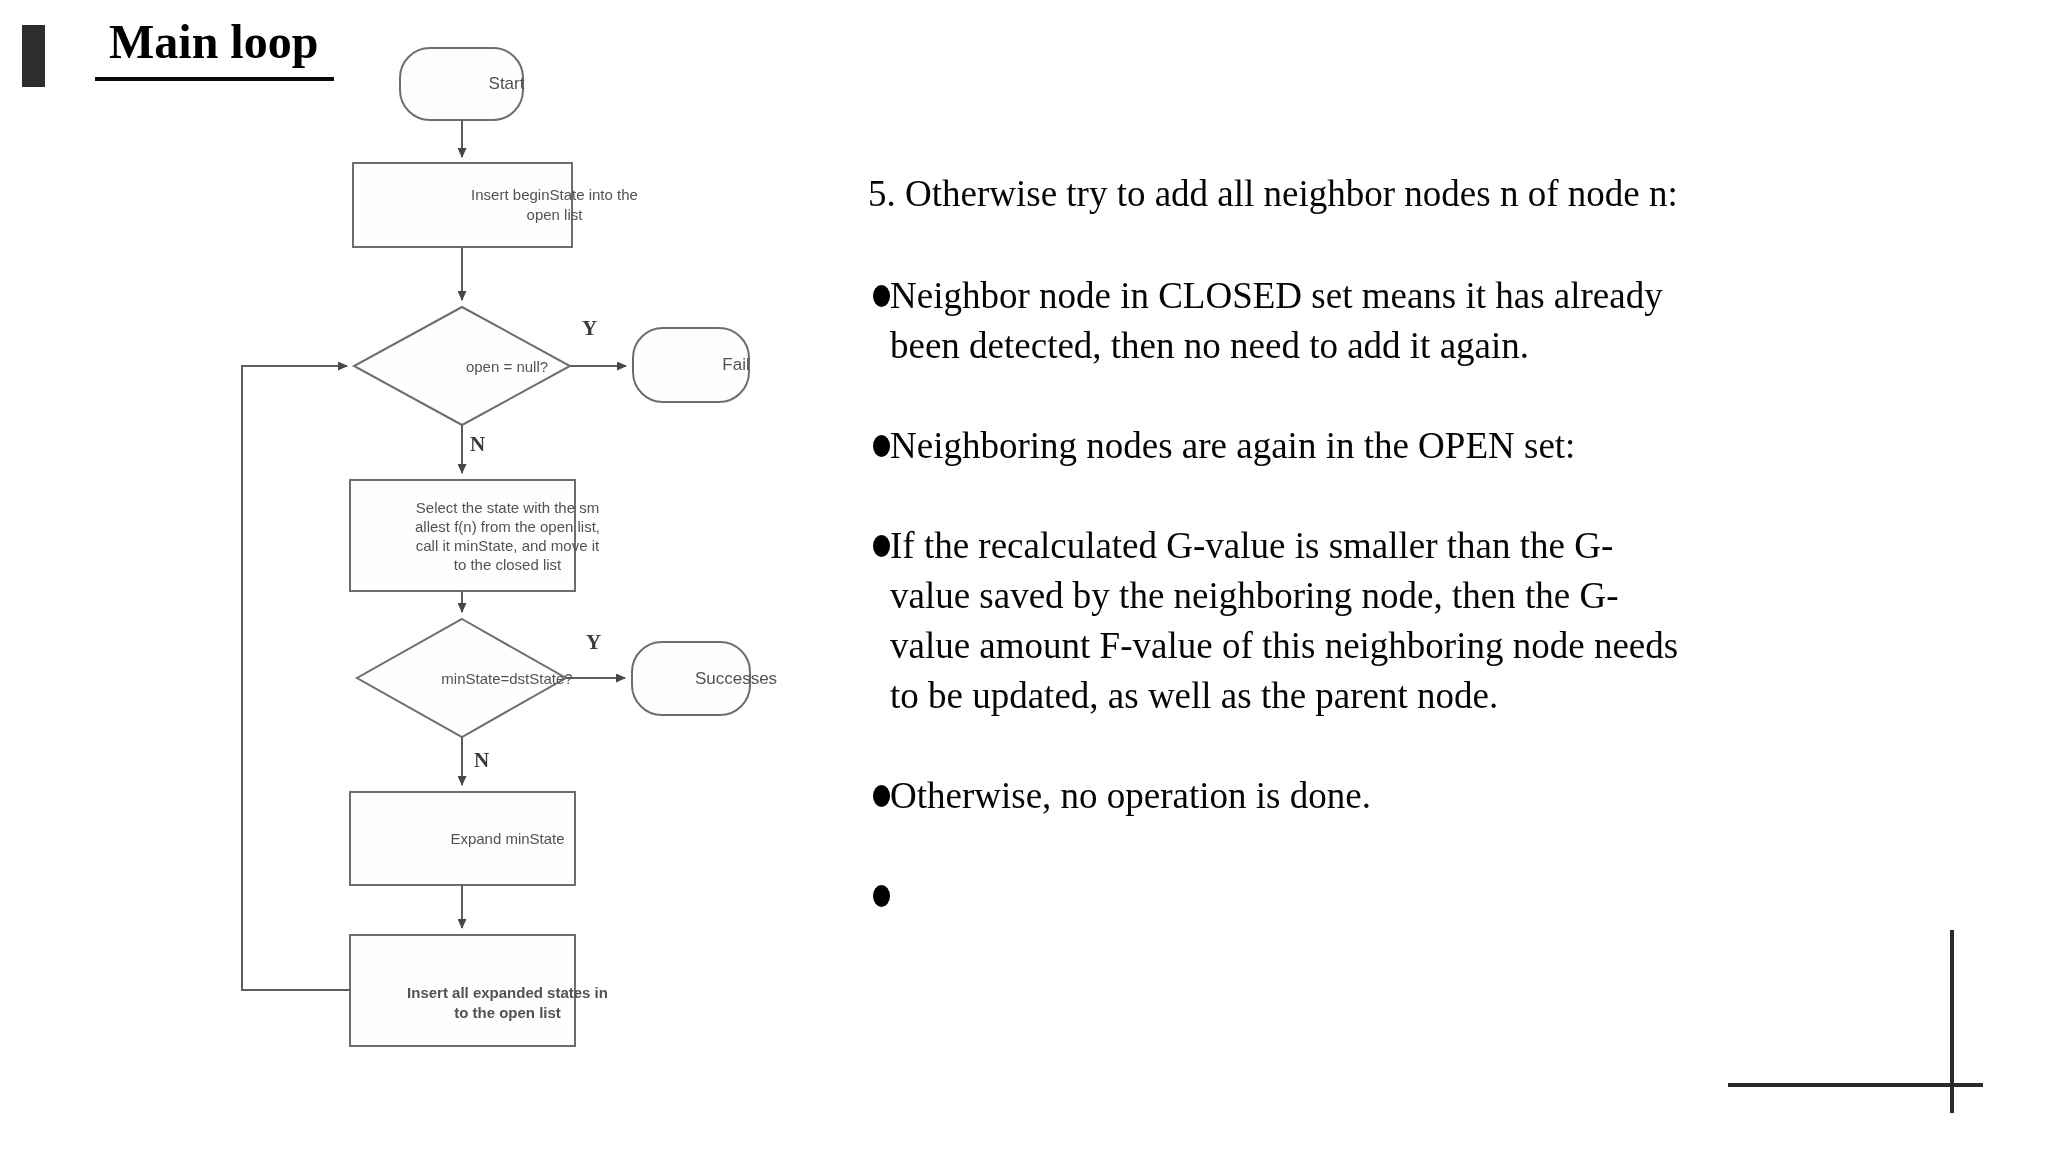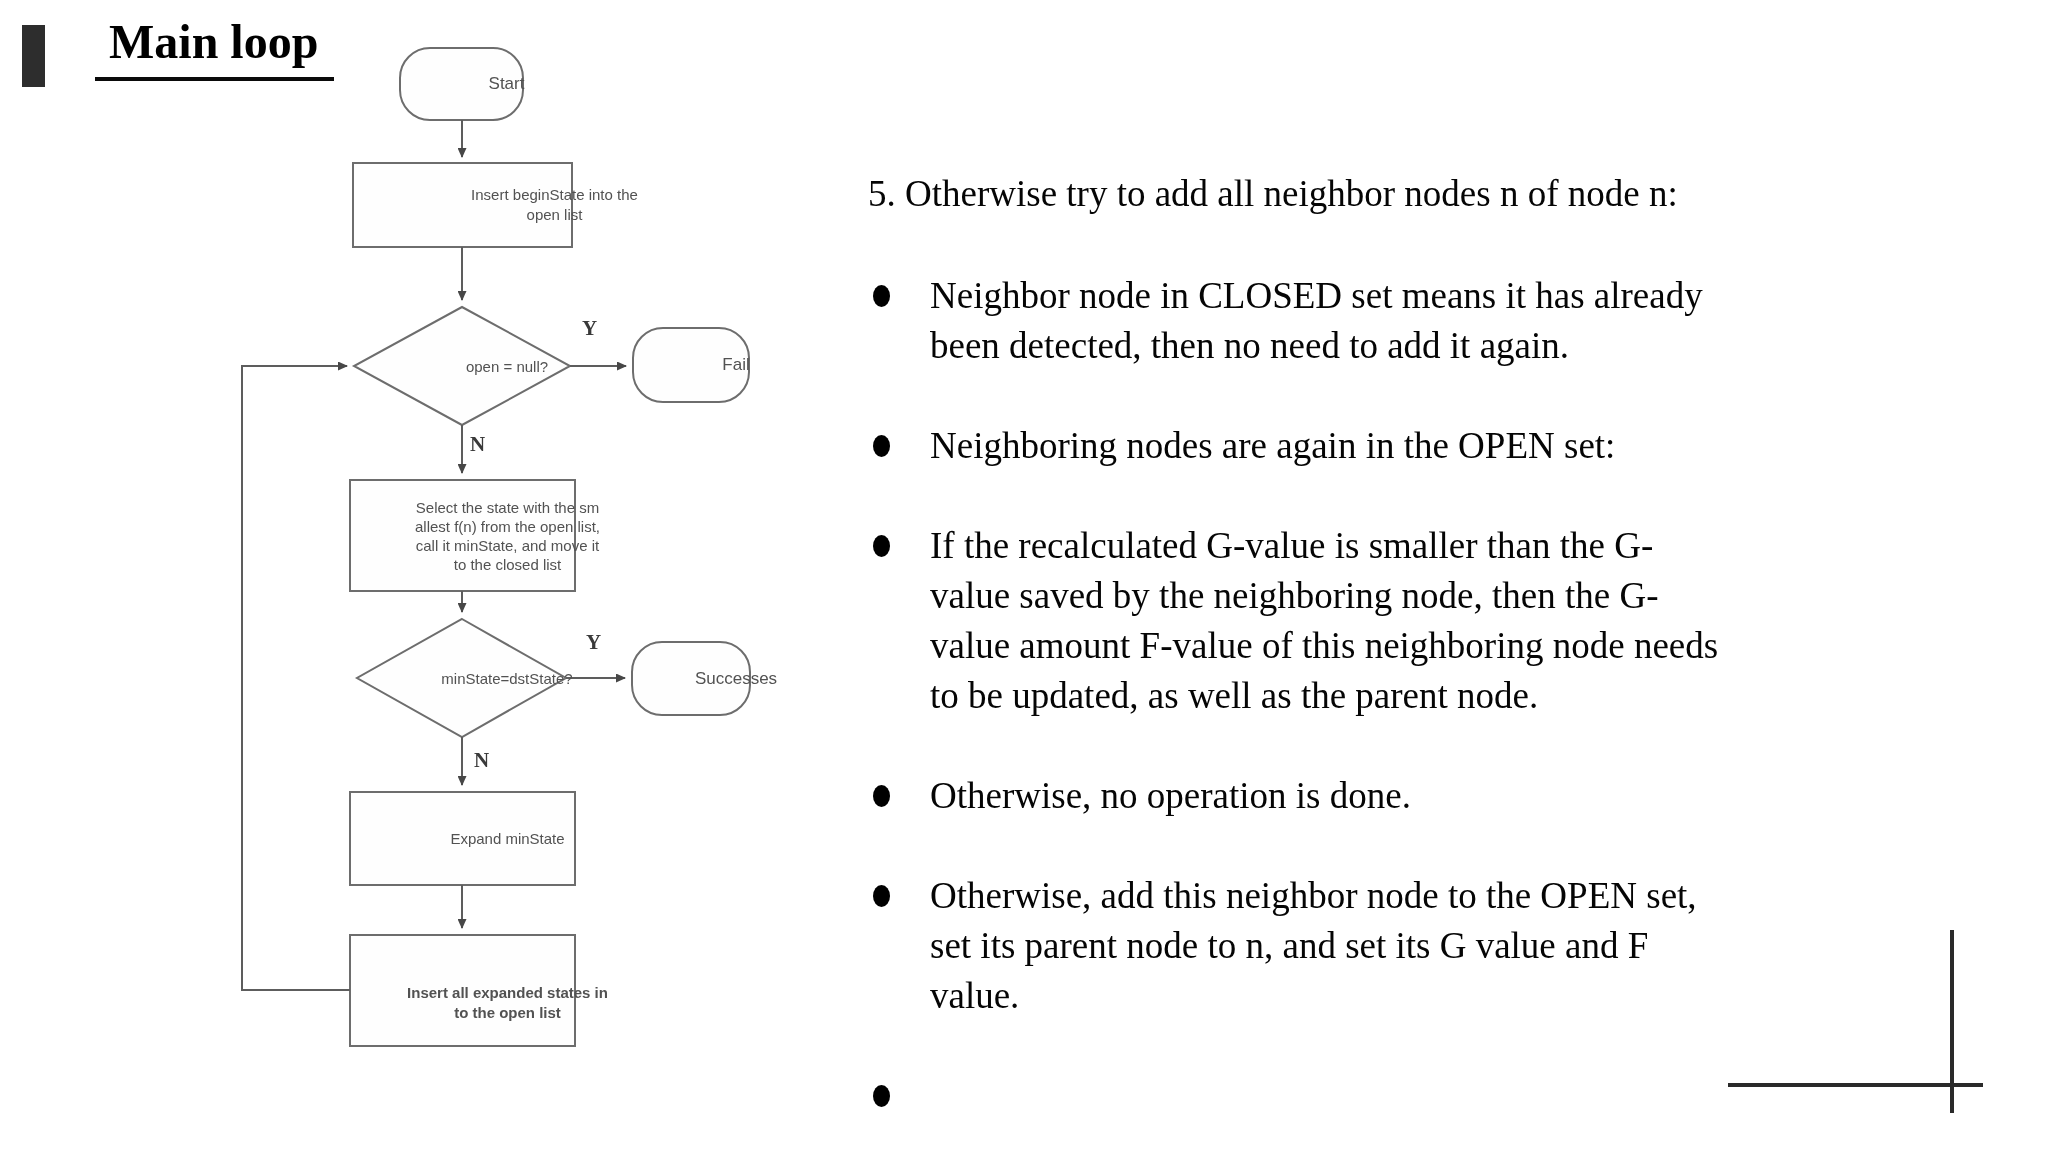--- a/index.html
+++ b/index.html
@@ -50,21 +50,21 @@
     font-family:"Liberation Serif", serif; color:#050505;
     font-size:37px; line-height:50px;
   }
   .heading { margin-bottom:52px;margin-top:48px; }
   .bullet { display:flex; align-items:flex-start; margin-bottom:50px; }
   .bullet.last { margin-bottom:0; }
   .dot {
     flex:0 0 auto; width:17px; height:22px; border-radius:50%;
     background:#000; margin:14px 0 0 5px;
   }
-  .bullet-lines { margin-left:40px; }
+  .bullet-lines { }
   
   .crop-v { position:absolute; left:1950px; top:930px;  width:4px;  height:183px; background:#2a2a2a; }
   .crop-h { position:absolute; left:1728px; top:1083px; width:255px; height:4px;  background:#2a2a2a; }
 </style>
 </head>
 <body>
 
 <div class="title-bar"></div>
 <div class="page-title">Main loop</div>
 
@@ -164,28 +164,20 @@
     </div>
   </div>
 
   <div class="bullet">
     <span class="dot"></span>
     <div class="bullet-lines">
       <div>Otherwise, no operation is done.</div>
     </div>
   </div>
 
-  <div class="bullet">
-    <span class="dot"></span>
-    <div class="bullet-lines">
-      <div>Otherwise, add this neighbor node to the OPEN set,</div>
-      <div>set its parent node to n, and set its G value  and F</div>
-      <div>value.</div>
-    </div>
-  </div>
 
   <div class="bullet last">
     <span class="dot"></span>
     <div class="bullet-lines"></div>
   </div>
 </div>
 
 <div class="crop-v"></div>
 <div class="crop-h"></div>
 

